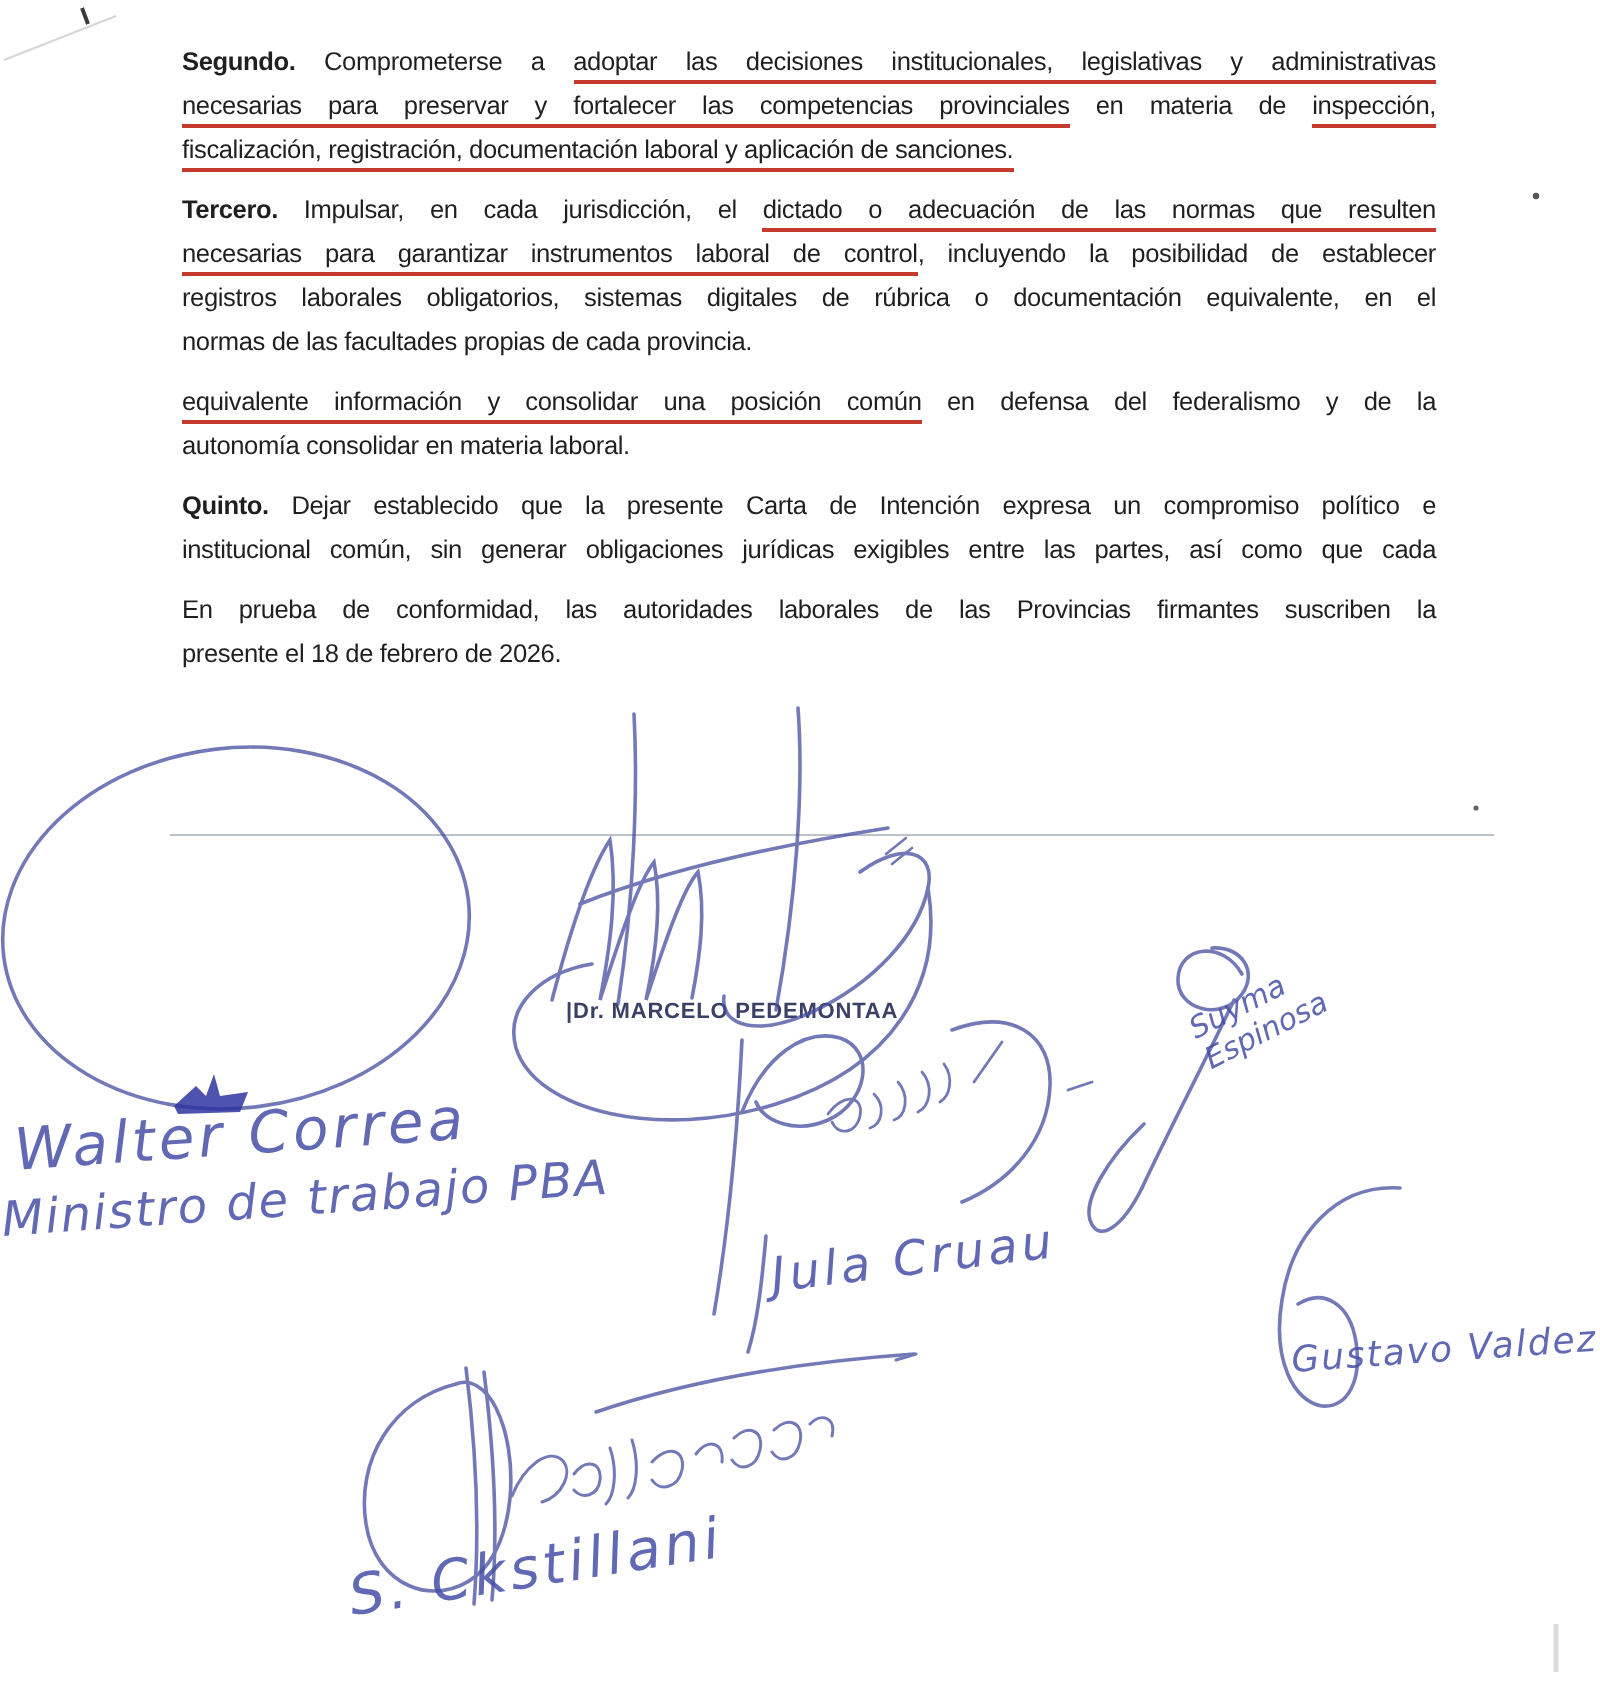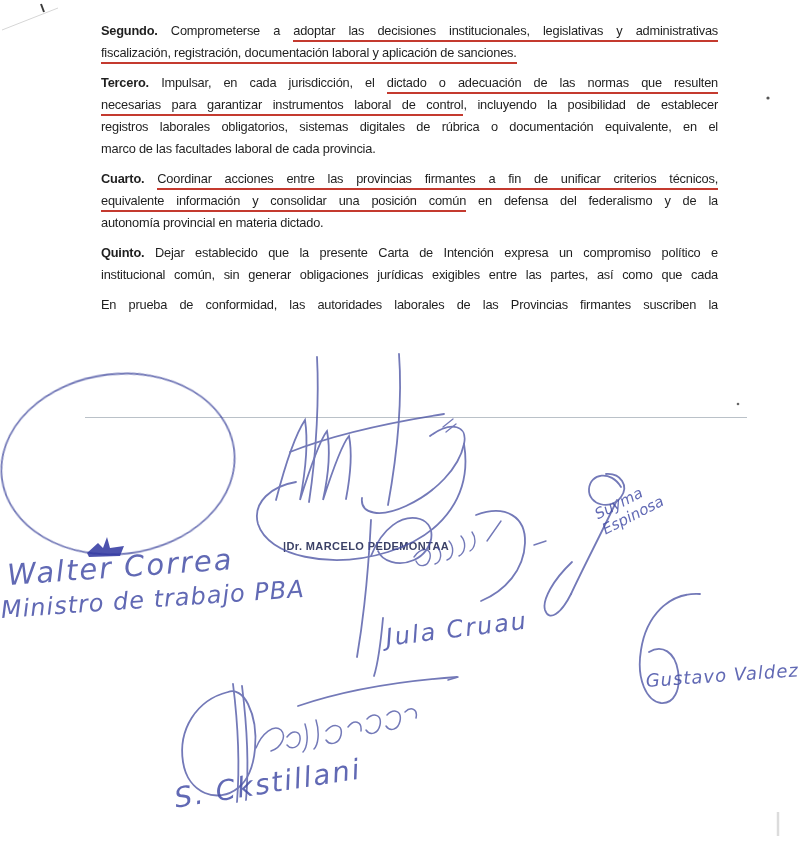--- a/index.html
+++ b/index.html
@@ -4,38 +4,38 @@
 <style>
   html,body{margin:0;padding:0;background:#e8e8e8;}
   .page{
     position:relative;width:800px;height:841px;background:#ffffff;
     overflow:hidden;font-family:"Liberation Sans",sans-serif;margin:0 auto;
   }
   .doc{
     position:absolute;left:85px;top:20px;width:633px;
     font-size:12.8px;letter-spacing:-0.2px;color:#1f1f1f;
   }
-  .para{margin:0 0 8px 16px;}
+  .para{margin:0 0 8px 6px;}
   .line{
     height:22px;line-height:22px;white-space:nowrap;
     text-align:justify;text-align-last:justify;
   }
   .line.lastline{text-align-last:left;}
   .bold{font-weight:bold;}
   .redline{
     border-bottom:2.5px solid #c43a2f;
     padding-bottom:2px;
   }
   .rule{
     position:absolute;left:85px;top:417px;width:662px;height:1px;
     background:#b3bac2;opacity:.9;
   }
   .typed{
     position:absolute;left:283px;top:500px;
-    font-size:11px;font-weight:bold;letter-spacing:.4px;color:#3b4166;margin-top:40px;
+    font-size:11px;font-weight:bold;letter-spacing:.4px;color:#3b4166;
   }
   .hw{
     position:absolute;font-style:italic;
     font-family:"DejaVu Sans",sans-serif;
     color:rgba(62,72,163,0.82);white-space:nowrap;
   }
   .hw-walter{left:6px;top:558px;font-size:29px;letter-spacing:2px;transform:rotate(-4deg);transform-origin:left top;}
   .hw-walter2{left:0px;top:596px;font-size:24px;letter-spacing:1px;transform:rotate(-4deg);transform-origin:left top;}
   .hw-julia{left:384px;top:624px;font-size:24px;letter-spacing:2px;transform:rotate(-7deg);transform-origin:left top;}
   .hw-suyma{left:592px;top:508px;font-size:15px;line-height:17px;transform:rotate(-27deg);transform-origin:left top;}
@@ -44,39 +44,40 @@
   svg.overlay{position:absolute;left:0;top:0;pointer-events:none;}
 </style>
 </head>
 <body>
 
 <div class="page">
 
   <div class="doc" id="paragraphs">
       <div class="para">
         <div class="line"><span class="bold">Segundo.</span><span> Comprometerse a </span><span class="redline">adoptar las decisiones institucionales, legislativas y administrativas</span></div>
+        <div class="line"><span class="redline">necesarias para preservar y fortalecer las competencias provinciales</span><span> en materia de </span><span class="redline">inspección,</span></div>
         <div class="line lastline"><span class="redline">fiscalización, registración, documentación laboral y aplicación de sanciones.</span></div>
       </div>
       <div class="para">
         <div class="line"><span class="bold">Tercero.</span><span> Impulsar, en cada jurisdicción, el </span><span class="redline">dictado o adecuación de las normas que resulten</span></div>
         <div class="line"><span class="redline">necesarias para garantizar instrumentos laboral de control</span><span>, incluyendo la posibilidad de establecer</span></div>
         <div class="line"><span>registros laborales obligatorios, sistemas digitales de rúbrica o documentación equivalente, en el</span></div>
-        <div class="line lastline"><span>marco de las facultades laboral de cada provincia.</span></div>
+        <div class="line lastline"><span>normas de las facultades propias de cada provincia.</span></div>
       </div>
       <div class="para">
-        <div class="line"><span class="bold">Cuarto.</span><span> </span><span class="redline">Coordinar acciones entre las provincias firmantes a fin de unificar criterios técnicos,</span></div>
         <div class="line"><span class="redline">equivalente información y consolidar una posición común</span><span> en defensa del federalismo y de la</span></div>
-        <div class="line lastline"><span>autonomía provincial en materia dictado.</span></div>
+        <div class="line lastline"><span>autonomía consolidar en materia laboral.</span></div>
       </div>
       <div class="para">
         <div class="line"><span class="bold">Quinto.</span><span> Dejar establecido que la presente Carta de Intención expresa un compromiso político e</span></div>
         <div class="line"><span>institucional común, sin generar obligaciones jurídicas exigibles entre las partes, así como que cada</span></div>
       </div>
       <div class="para">
         <div class="line"><span>En prueba de conformidad, las autoridades laborales de las Provincias firmantes suscriben la</span></div>
+        <div class="line lastline"><span>presente el 18 de febrero de 2026.</span></div>
       </div>
     </div>
 
   <div class="rule"></div>
 
   <div class="typed">|Dr. MARCELO PEDEMONTAA</div>
 
   <div class="hw hw-walter">Walter Correa</div>
   <div class="hw hw-walter2">Ministro de trabajo PBA</div>
   <div class="hw hw-julia">Jula Cruau</div>

